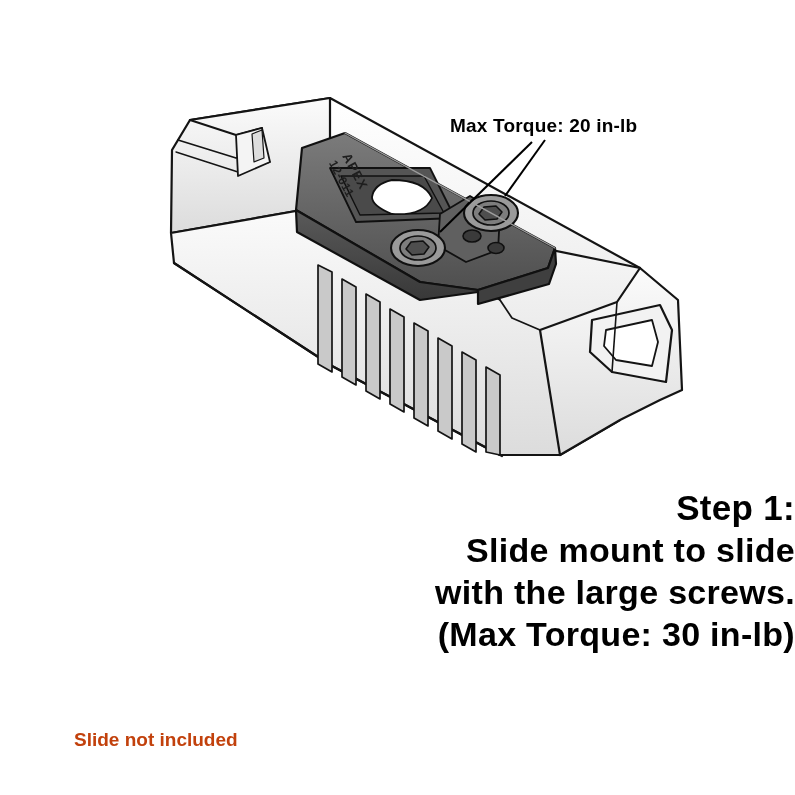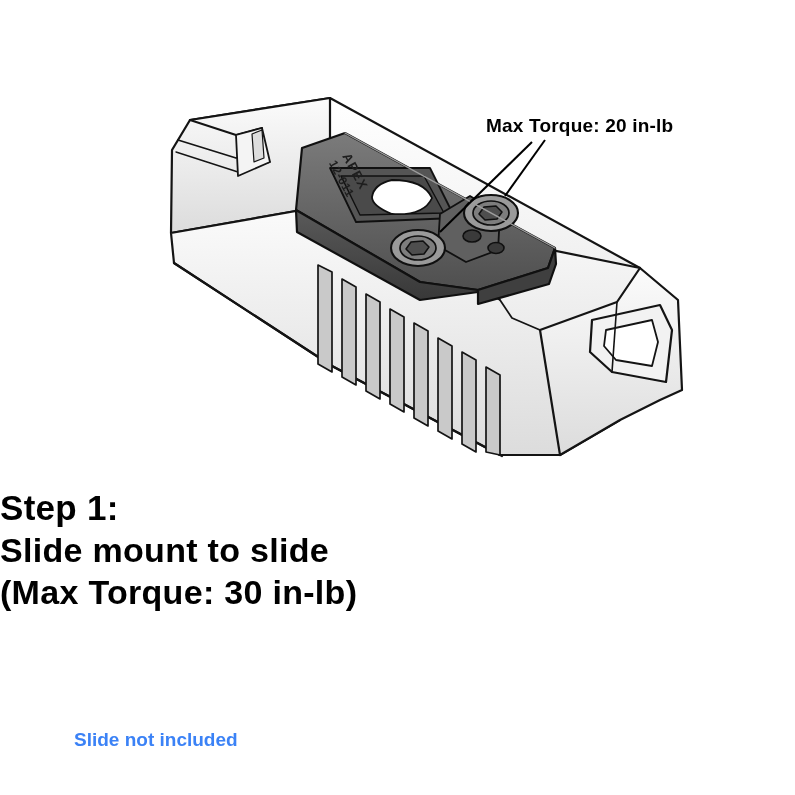--- a/index.html
+++ b/index.html
@@ -38,50 +38,50 @@
     position: absolute;
     font-family: "Liberation Sans", sans-serif;
     font-weight: bold;
     font-size: 19px;
     line-height: 25px;
     letter-spacing: 0.2px;
     white-space: nowrap;
     color: #000000;
   }
   #callout-tool { left: 470px; top: 88px; }
-  #callout-torque { left: 450px; top: 113px; margin-left: 36px; }
+  #callout-torque { left: 450px; top: 113px; }
 
   
   #caption {
     position: absolute;
     left: 0;
     top: 487px;
     width: 795px;
-    text-align: left;
+    text-align: right;
     font-family: "Liberation Sans", sans-serif;
     font-weight: bold;
     color: #000000;
   }
   #caption .line {
     display: block;
     font-size: 34px;
     line-height: 42px;
     letter-spacing: 0.3px;
   }
   #caption .line-1 { font-size: 35px; }
 
   
   #footnote {
     position: absolute;
     left: 74px;
     top: 729px;
     font-family: "Liberation Sans", sans-serif;
     font-weight: bold;
     font-size: 19px;
-    color: #3b82f6;
+    color: #c2410c;
     white-space: nowrap;
   }
 </style>
 </head>
 <body>
 
 <div id="page">
 
   <div id="illustration">
     <svg width="795" height="470" viewBox="0 0 795 470" xmlns="http://www.w3.org/2000/svg">
@@ -186,18 +186,19 @@
       </g>
 
     </svg>
   </div>
 
   <div class="callout" id="callout-torque">Max Torque: 20 in-lb</div>
 
   <div id="caption">
     <span class="line line-1">Step 1:</span>
     <span class="line">Slide mount to slide</span>
+    <span class="line">with the large screws.</span>
     <span class="line">(Max Torque: 30 in-lb)</span>
   </div>
 
   <div id="footnote">Slide not included</div>
 
 </div>
 
 </body></html>

